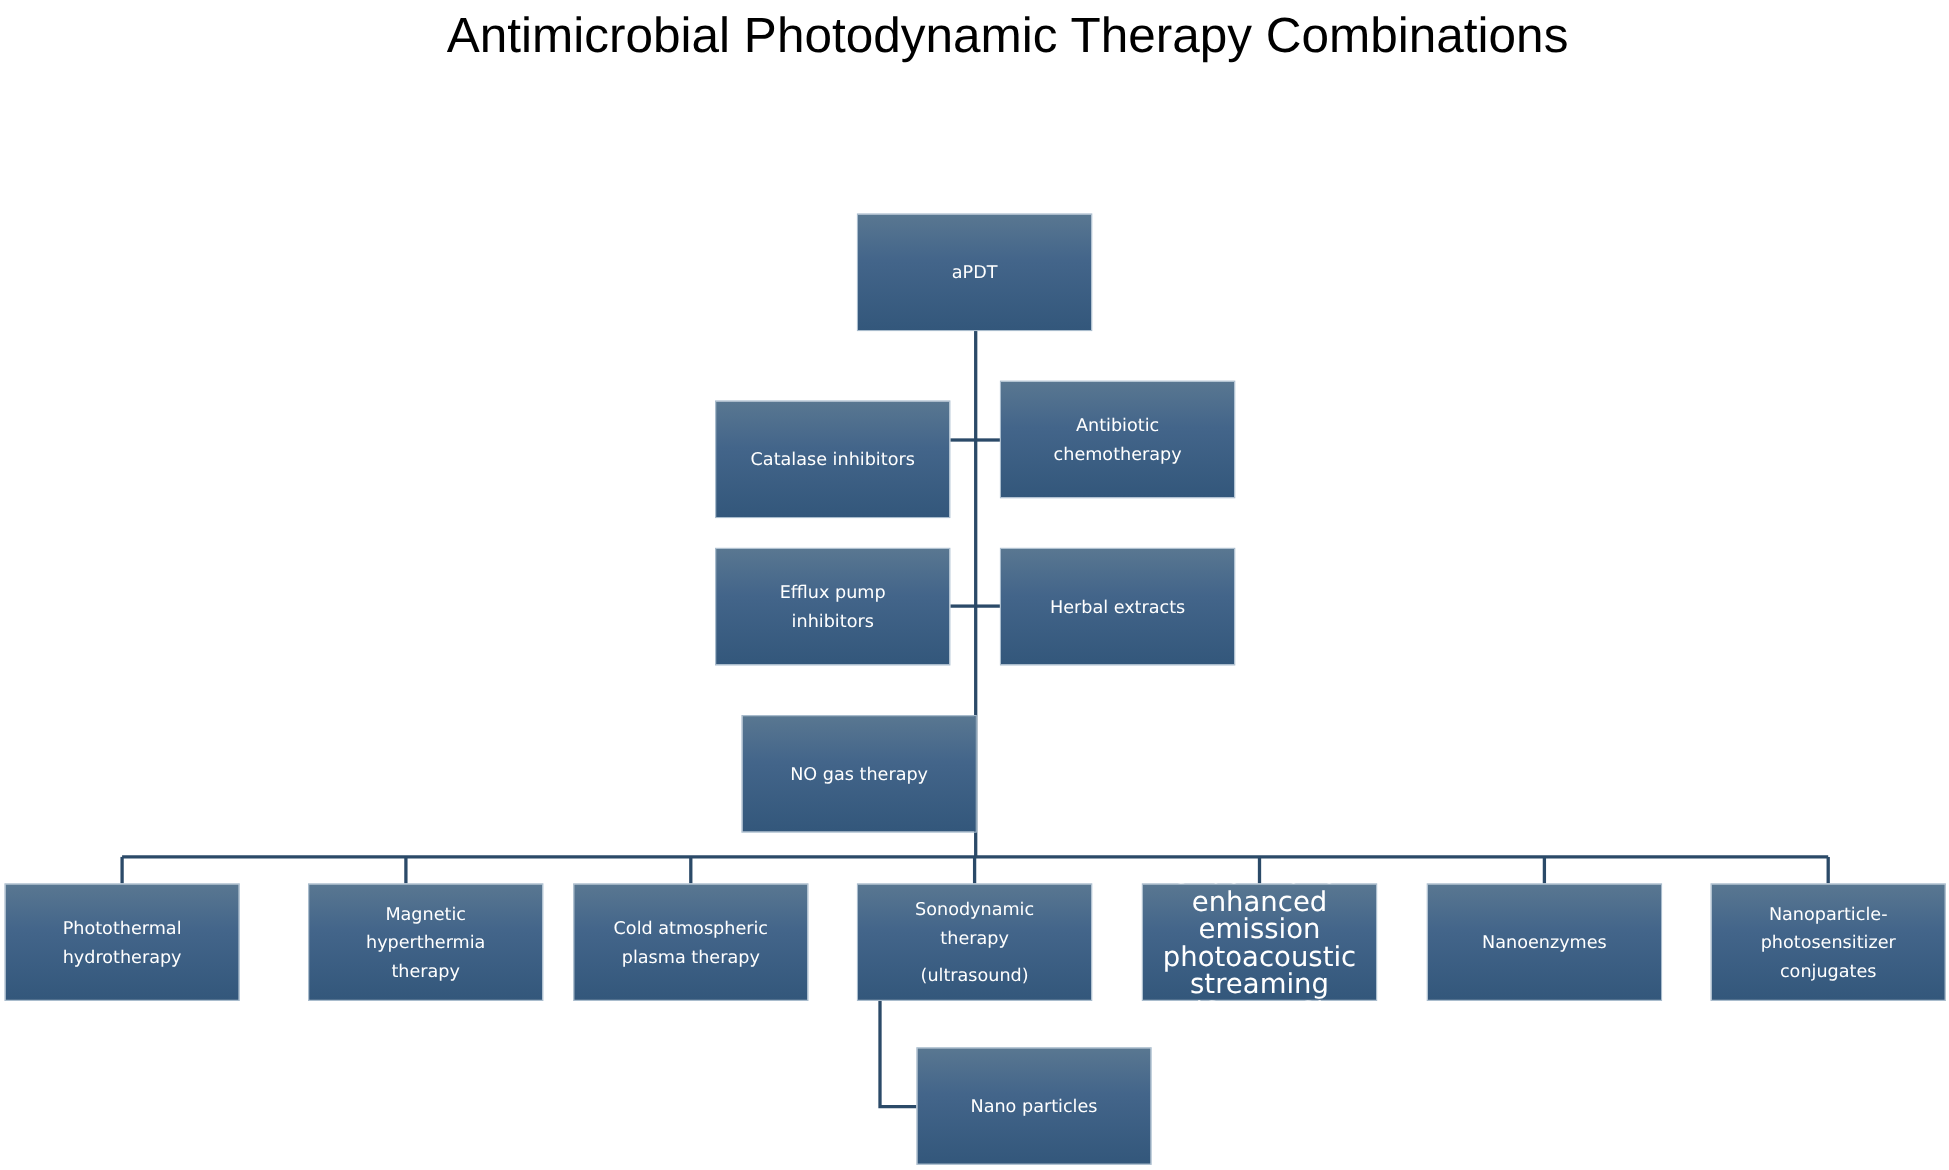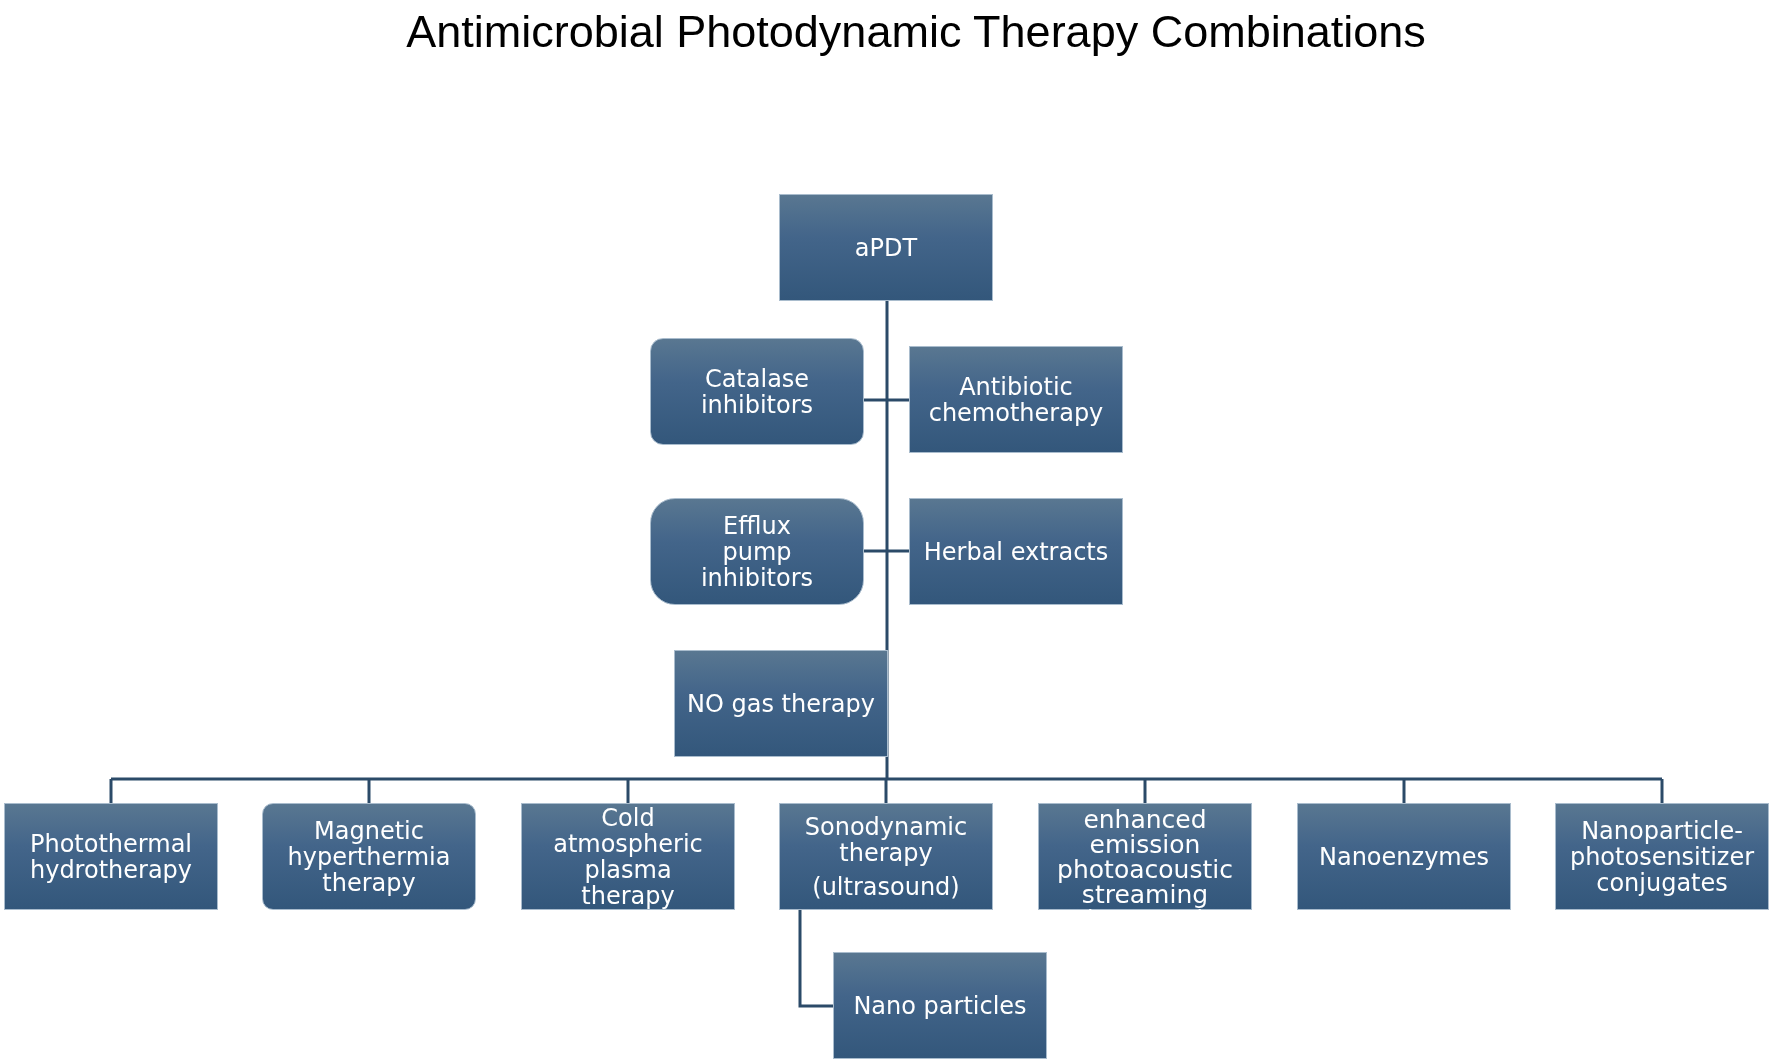--- a/index.html
+++ b/index.html
@@ -6,21 +6,21 @@
   body { width:1772px; height:1064px; position:relative; overflow:hidden;
          font-family:"Liberation Sans", "DejaVu Sans", sans-serif; }
   .title { position:absolute; left:0; top:0; width:1772px; text-align:center;
            font-size:45px; line-height:64px; color:#000; padding-left:60px; box-sizing:border-box;
            font-family:"Liberation Sans", sans-serif; }
   svg.lines { position:absolute; left:0; top:0; }
   .node { position:absolute; width:214px; height:107px; box-sizing:border-box;
           background:linear-gradient(to bottom, #597791 0%, #43658a 40%, #33577b 100%);
           border:1px solid #a9bccd; color:#fff; display:flex; flex-direction:column;
           align-items:center; justify-content:center; text-align:center;
-          font-family:"DejaVu Sans", sans-serif; font-size:24px; line-height:26px; padding:0 4px; }
+          font-family:"DejaVu Sans", sans-serif; font-size:16px; line-height:26px; padding:0 4px; }
   .node span { display:block; }
   .node .gap { margin-top:8px; }
 </style>
 </head>
 <body>
 
 <div class="title">Antimicrobial Photodynamic Therapy Combinations</div>
 
 <svg class="lines" width="1772" height="1064">
   <g stroke="#2b4a68" stroke-width="3" fill="none">
@@ -39,40 +39,40 @@
     <line x1="1404" y1="779" x2="1404" y2="803"></line>
     <line x1="1662" y1="779" x2="1662" y2="803"></line>
     <polyline points="800,910 800,1006 833,1006"></polyline>
   </g>
 </svg>
 
 <div class="node" style="left:779px;top:194px;">
   <span>aPDT</span>
 </div>
 
-<div class="node" style="left:650px;top:338px;border-radius:13px;">
+<div class="node" style="left:650px;top:364px;">
   <span>Catalase inhibitors</span>
 </div>
 <div class="node" style="left:909px;top:346px;padding:0 30px;">
   <span>Antibiotic chemotherapy</span>
 </div>
-<div class="node" style="left:650px;top:498px;padding:0 40px;border-radius:25px;">
+<div class="node" style="left:650px;top:498px;padding:0 40px;">
   <span>Efflux pump inhibitors</span>
 </div>
 <div class="node" style="left:909px;top:498px;">
   <span>Herbal extracts</span>
 </div>
 <div class="node" style="left:650px;top:650px;margin-left:24px;">
   <span>NO gas therapy</span>
 </div>
 
 <div class="node" style="left:4px;top:803px;padding:0 28px;">
   <span>Photothermal hydrotherapy</span>
 </div>
-<div class="node" style="left:262px;top:803px;padding:0 30px;border-radius:11px;">
+<div class="node" style="left:280px;top:803px;padding:0 30px;">
   <span>Magnetic hyperthermia therapy</span>
 </div>
 <div class="node" style="left:521px;top:803px;padding:12px 12px;">
   <span>Cold atmospheric plasma therapy</span>
 </div>
 <div class="node" style="left:779px;top:803px;padding:0 30px;">
   <span>Sonodynamic therapy</span>
   <span class="gap">(ultrasound)</span>
 </div>
 <div class="node" style="left:1038px;top:803px;font-size:25px;line-height:25px;padding:0 2px;">

